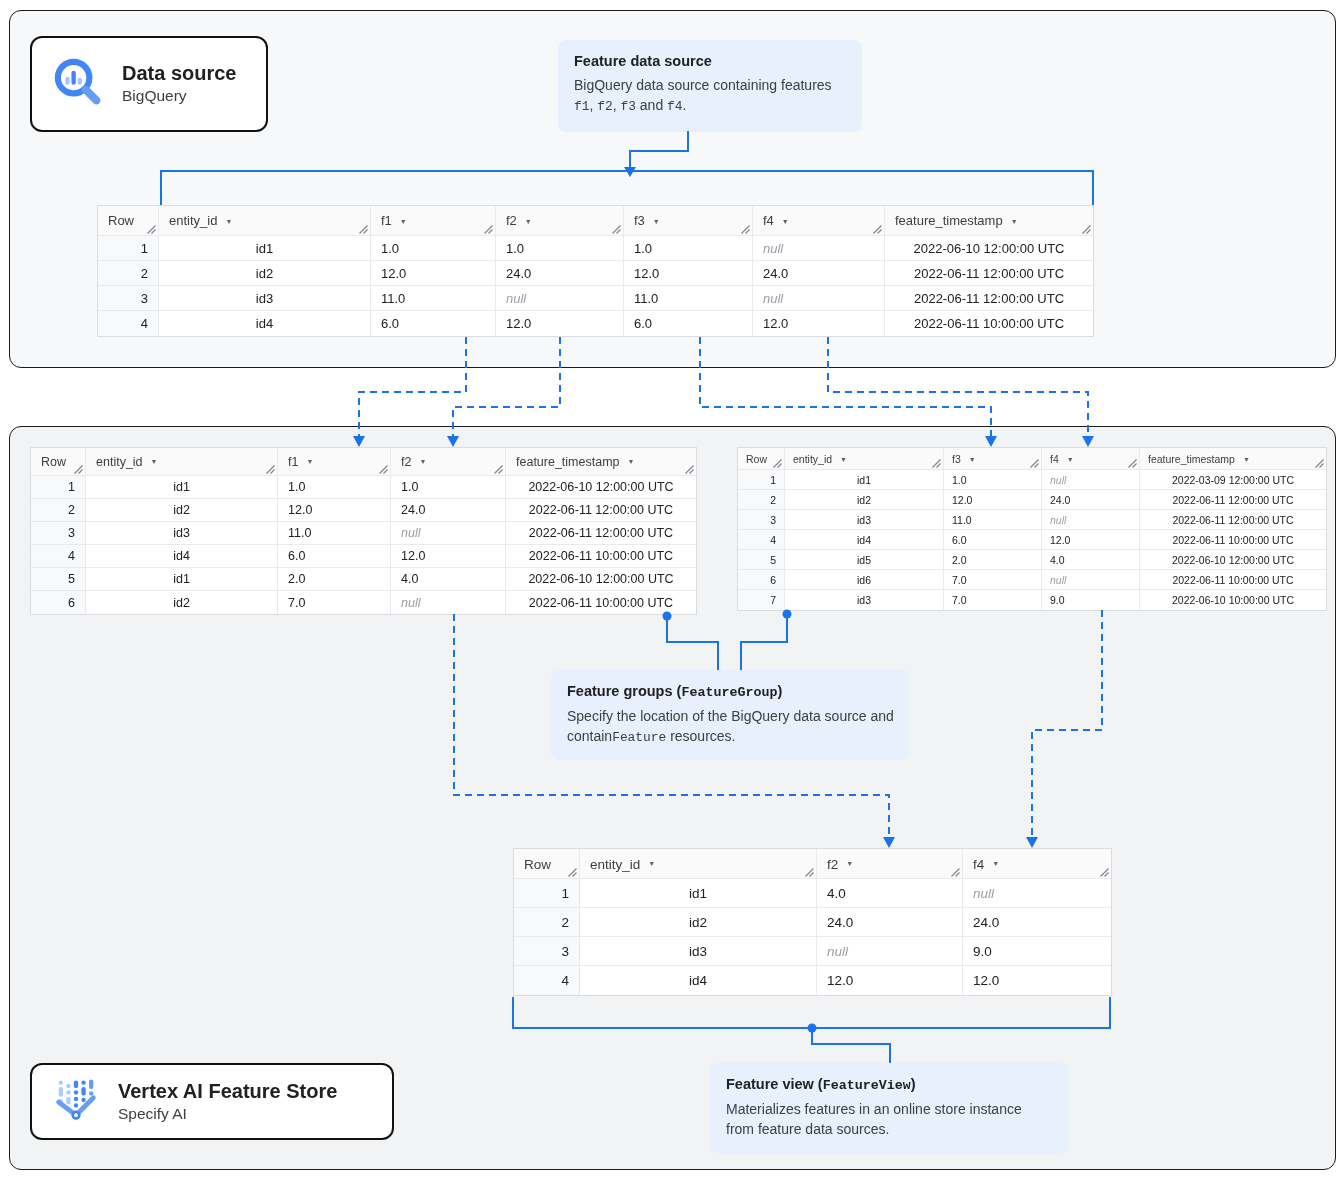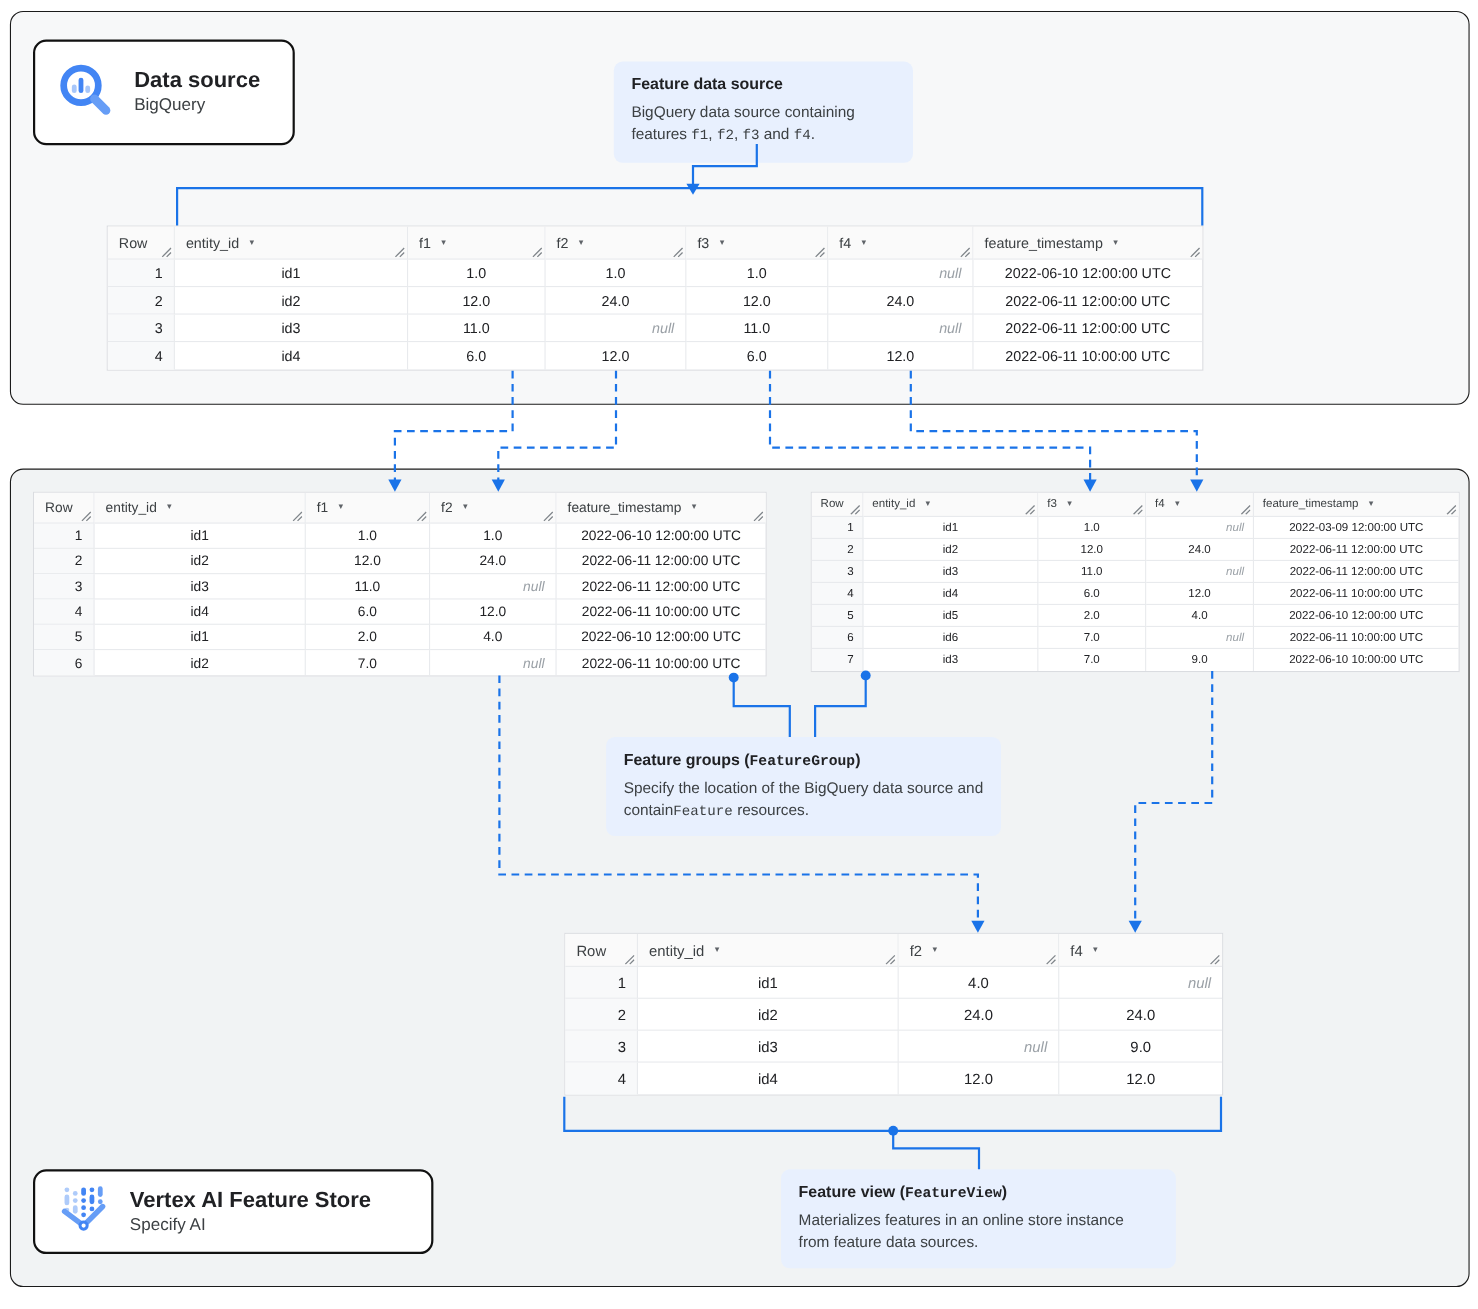--- a/index.html
+++ b/index.html
@@ -14,38 +14,38 @@
   .badge-ds{left:30px;top:36px;width:238px;height:96px;}
   .badge-vx{left:30px;top:1063px;width:364px;height:77px;}
   .badge .ttl{font-size:20px;font-weight:bold;color:#202124;line-height:1.25;}
   .badge .sub{font-size:15.5px;color:#3c4043;line-height:1.3;}
 
   .callout{position:absolute;background:#e8f0fe;border-radius:8px;box-sizing:border-box;
            padding:13px 16px;z-index:4;}
   .callout .ct{font-size:14.5px;font-weight:bold;color:#202124;margin:0 0 7px 0;}
   .callout .cb{font-size:14px;color:#3c4043;line-height:1.42;margin:0;}
   .mono{font-family:"Liberation Mono",monospace;font-size:0.92em;}
-  .co-fds{left:558px;top:56px;width:272px;min-height:92px;}
+  .co-fds{left:558px;top:40px;width:304px;min-height:92px;}
   .co-fg{left:551px;top:670px;width:359px;min-height:88px;}
   .co-fv{left:710px;top:1063px;width:359px;min-height:87px;}
 
   table.bqt{position:absolute;border-collapse:separate;border-spacing:0;background:#ffffff;
             border:1px solid #dadce0;table-layout:fixed;z-index:4;}
   .bqt th,.bqt td{border-right:1px solid #e8eaed;border-bottom:1px solid #e8eaed;
                   padding:0 10px;box-sizing:border-box;overflow:hidden;white-space:nowrap;}
   .bqt th:last-child,.bqt td:last-child{border-right:none;}
   .bqt tbody tr:last-child td{border-bottom:none;}
   .bqt th{position:relative;background:#fafafa;font-weight:normal;color:#3c4043;text-align:left;}
   .hlabel{vertical-align:middle;}
   .harrow{font-size:7px;color:#5f6368;margin-left:8px;vertical-align:middle;}
   .hgrip{position:absolute;right:2px;bottom:1px;line-height:0;}
   .c-rownum{background:#f8f9fa;text-align:right;color:#202124;}
-  .c-num{text-align:center;margin-top:28px;}
+  .c-num{text-align:left;margin-top:28px;}
   .c-text,.c-ts{text-align:center;}
-  .c-null{text-align:right;font-style:italic;color:#9aa0a6;}
+  .c-null{text-align:left;font-style:italic;color:#9aa0a6;}
 
   .t-source{left:97px;top:205px;font-size:13px;}
   .t-source th{height:30px;} .t-source td{height:25px;}
   .t-group1{left:30px;top:447px;font-size:12.5px;}
   .t-group1 th{height:28px;} .t-group1 td{height:23px;}
   .t-group2{left:737px;top:447px;font-size:10.5px;}
   .t-group2 th{height:22px;padding:0 8px;} .t-group2 td{height:20px;padding:0 8px;}
   .t-view{left:513px;top:848px;font-size:13.5px;}
   .t-view th{height:30px;} .t-view td{height:29px;}
 

